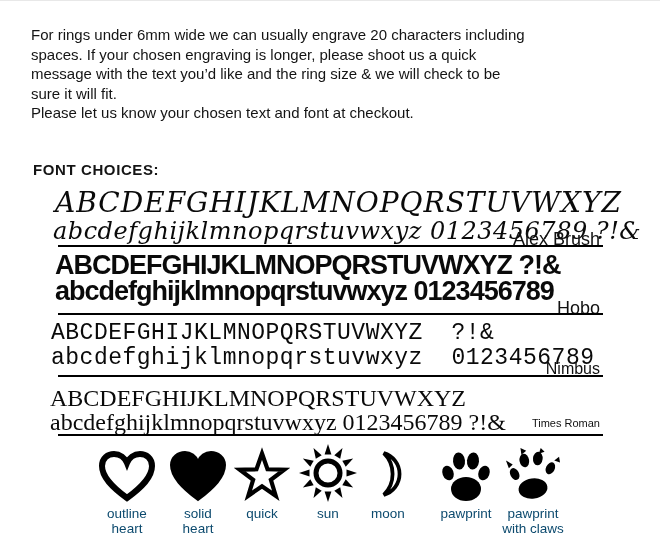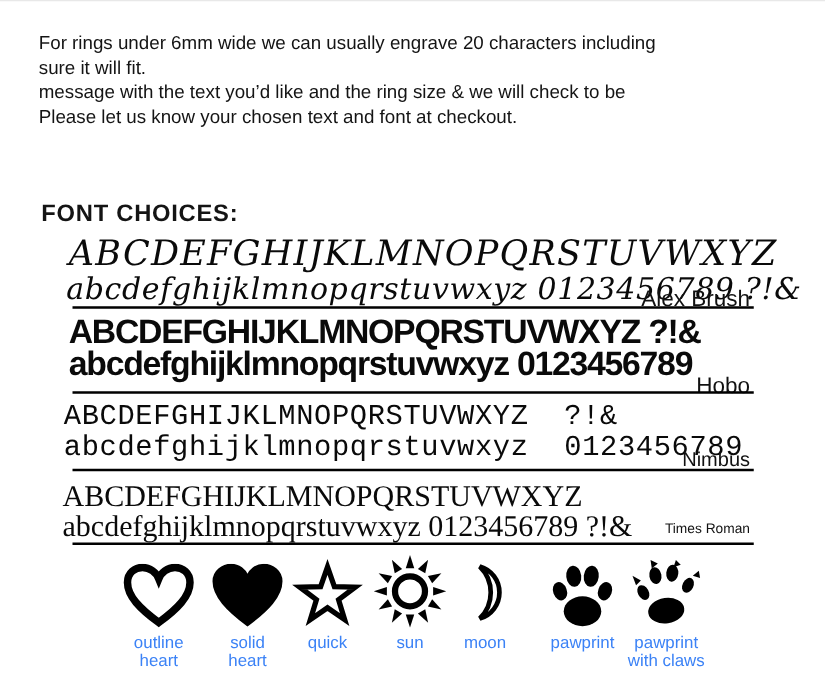--- a/index.html
+++ b/index.html
@@ -9,21 +9,21 @@
     background:#ffffff;
     color:#121212;
     font-family:"Liberation Sans", sans-serif;
     overflow:hidden;
     border-top:1px solid #e8e8e8;
   }
   
   .intro{position:absolute;left:31px;top:24px;font-size:15px;line-height:19.5px;color:#141414;}
   .intro div{white-space:pre;}
   
-  .heading{position:absolute;left:33px;top:160px;font-size:19px;font-weight:600;letter-spacing:.6px;color:#141414;}
+  .heading{position:absolute;left:33px;top:160px;font-size:15px;font-weight:600;letter-spacing:.6px;color:#141414;}
   
   .sample{position:absolute;left:0;top:0;width:661px;height:550px;pointer-events:none;}
   .sample .l1,.sample .l2{position:absolute;white-space:pre;color:#0a0a0a;}
   .flabel{position:absolute;right:61px;font-size:18px;color:#111;}
   .rule{position:absolute;left:58px;width:545px;height:2px;background:#000;}
   
   .alex .l1{left:55px;top:185px;font-family:"DejaVu Serif",serif;font-style:italic;font-size:28px;letter-spacing:1px;}
   .alex .l2{left:53px;top:216px;font-family:"DejaVu Serif",serif;font-style:italic;font-size:24px;letter-spacing:.5px;}
   .alex .flabel{top:228px;}
   .alex .rule{top:244px;}
@@ -38,33 +38,34 @@
   .nimbus .flabel{top:359px;font-size:16px;}
   .nimbus .rule{top:374px;}
   
   .times .l1{left:50px;top:384px;font-family:"Liberation Serif",serif;font-size:24px;}
   .times .l2{left:50px;top:408px;font-family:"Liberation Serif",serif;font-size:24px;}
   .times .flabel{top:416px;font-size:11px;}
   .times .rule{top:433px;}
   
   .sym{position:absolute;top:440px;width:84px;text-align:center;}
   .sym .glyph{height:62px;display:flex;align-items:flex-end;justify-content:center;}
-  .sym .slabel{margin-top:3px;font-size:13.5px;line-height:15px;white-space:pre-line;color:#3b82f6;}
+  .sym .slabel{margin-top:3px;font-size:13.5px;line-height:15px;white-space:pre-line;color:#0c4a6e;}
   .s1{left:85px;}.s2{left:156px;}.s3{left:220px;}.s4{left:286px;}.s5{left:346px;}.s6{left:424px;}.s7{left:491px;}
   svg{display:block;}
 </style>
 </head>
 <body>
 
 <div id="page">
 
   <div class="intro">
     <div>For rings under 6mm wide we can usually engrave 20 characters including</div>
+    <div>spaces. If your chosen engraving is longer, please shoot us a quick</div>
+    <div>message with the text you’d like and the ring size &amp; we will check to be</div>
     <div>sure it will fit.</div>
-    <div>message with the text you’d like and the ring size &amp; we will check to be</div>
     <div>Please let us know your chosen text and font at checkout.</div>
   </div>
 
   <div class="heading">FONT CHOICES:</div>
 
   <div class="sample alex">
     <div class="l1">ABCDEFGHIJKLMNOPQRSTUVWXYZ</div>
     <div class="l2">abcdefghijklmnopqrstuvwxyz 0123456789 ?!&amp;</div>
     <div class="flabel">Alex Brush</div>
     <div class="rule"></div>

